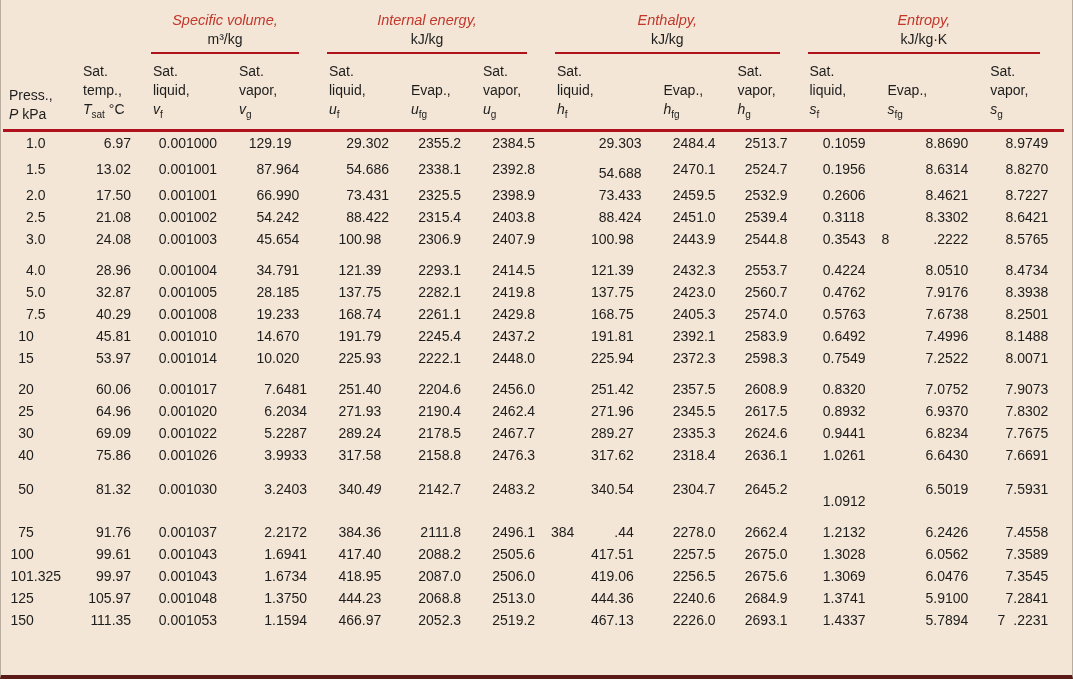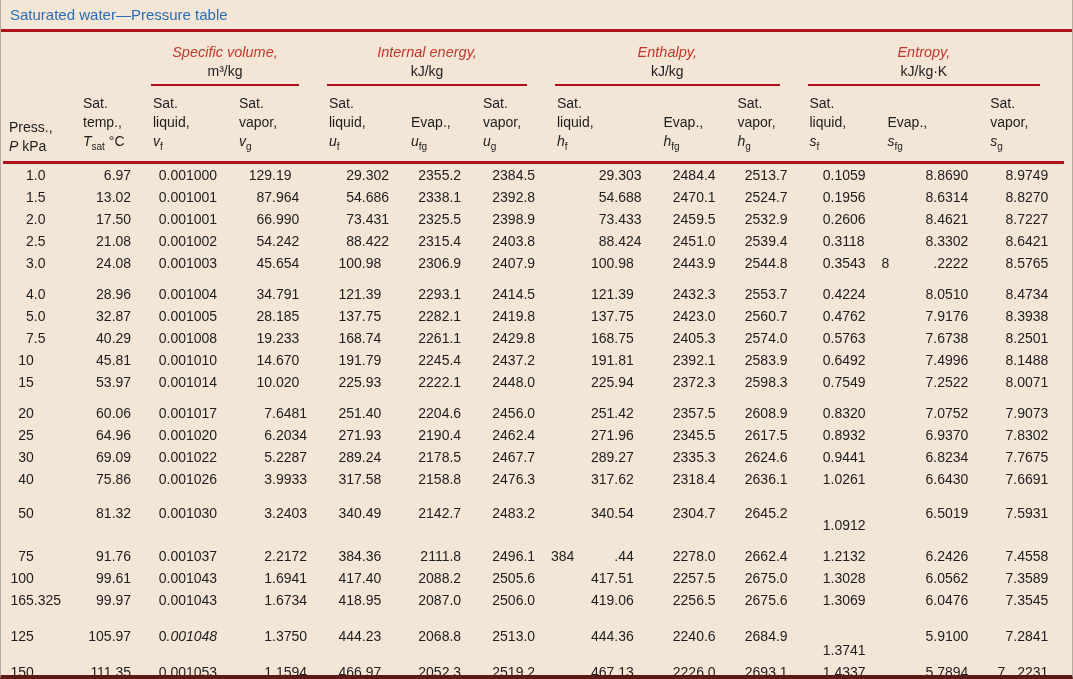--- a/index.html
+++ b/index.html
@@ -51,23 +51,20 @@
   th.col sub{font-size:10px;}
   
   td.num{text-align:right;padding:0 12px 0 0;line-height:22px;}
   td.num .frac{display:inline-block;text-align:left;}
   tr.spacer td{height:9px;line-height:9px;padding:0;}
 </style>
 </head>
 <body>
 
 <div class="page">
-  <div class="subtitle-bar">
-    <span>Saturated water—Pressure table</span>
-  </div>
   <table class="data-table">
     <colgroup>
         <col style="width: 74px;">
         <col style="width: 70px;">
         <col style="width: 86px;">
         <col style="width: 90px;">
         <col style="width: 82px;">
         <col style="width: 72px;">
         <col style="width: 74px;">
         <col style="width: 84px;">
@@ -195,21 +192,21 @@
           <td class="num"><span class="int">8</span><span class="frac" style="width: 5ch;">.9749</span></td>
         </tr>
         <tr>
           <td class="num"><span class="int">1</span><span class="frac" style="width: 4ch;">.5</span></td>
           <td class="num"><span class="int">13</span><span class="frac" style="width: 3ch;">.02</span></td>
           <td class="num"><span class="int">0</span><span class="frac" style="width: 7ch;">.001001</span></td>
           <td class="num"><span class="int">87</span><span class="frac" style="width: 5ch;">.964</span></td>
           <td class="num"><span class="int">54</span><span class="frac" style="width: 4ch;">.686</span></td>
           <td class="num"><span class="int">2338</span><span class="frac" style="width: 2ch;">.1</span></td>
           <td class="num"><span class="int">2392</span><span class="frac" style="width: 2ch;">.8</span></td>
-          <td class="num"><span class="int">54</span><span class="frac" style="width: 4ch;">.688</span></td>
+          <td class="num"><span class="int">54</span><span class="frac" style="width: 4ch; margin-top: 8px;">.688</span></td>
           <td class="num"><span class="int">2470</span><span class="frac" style="width: 2ch;">.1</span></td>
           <td class="num"><span class="int">2524</span><span class="frac" style="width: 2ch;">.7</span></td>
           <td class="num"><span class="int">0</span><span class="frac" style="width: 5ch;">.1956</span></td>
           <td class="num"><span class="int">8</span><span class="frac" style="width: 5ch;">.6314</span></td>
           <td class="num"><span class="int">8</span><span class="frac" style="width: 5ch;">.8270</span></td>
         </tr>
         <tr>
           <td class="num"><span class="int">2</span><span class="frac" style="width: 4ch;">.0</span></td>
           <td class="num"><span class="int">17</span><span class="frac" style="width: 3ch;">.50</span></td>
           <td class="num"><span class="int">0</span><span class="frac" style="width: 7ch;">.001001</span></td>
@@ -393,21 +390,21 @@
           <td class="num"><span class="int">2636</span><span class="frac" style="width: 2ch;">.1</span></td>
           <td class="num"><span class="int">1</span><span class="frac" style="width: 5ch;">.0261</span></td>
           <td class="num"><span class="int">6</span><span class="frac" style="width: 5ch;">.6430</span></td>
           <td class="num"><span class="int">7</span><span class="frac" style="width: 5ch;">.6691</span></td>
         </tr>
         <tr>
           <td class="num"><span class="int">50</span><span class="frac" style="width: 4ch;"></span></td>
           <td class="num"><span class="int">81</span><span class="frac" style="width: 3ch;">.32</span></td>
           <td class="num"><span class="int">0</span><span class="frac" style="width: 7ch;">.001030</span></td>
           <td class="num"><span class="int">3</span><span class="frac" style="width: 5ch;">.2403</span></td>
-          <td class="num"><span class="int">340</span><span class="frac" style="width: 4ch;">.49</span></td>
+          <td class="num"><span class="int">340</span><span class="frac" style="width: 4ch; font-style: italic;">.49</span></td>
           <td class="num"><span class="int">2142</span><span class="frac" style="width: 2ch;">.7</span></td>
           <td class="num"><span class="int">2483</span><span class="frac" style="width: 2ch;">.2</span></td>
           <td class="num"><span class="int">340</span><span class="frac" style="width: 4ch;">.54</span></td>
           <td class="num"><span class="int">2304</span><span class="frac" style="width: 2ch;">.7</span></td>
           <td class="num"><span class="int">2645</span><span class="frac" style="width: 2ch;">.2</span></td>
           <td class="num"><span class="int">1</span><span class="frac" style="width: 5ch; margin-top: 24px;">.0912</span></td>
           <td class="num"><span class="int">6</span><span class="frac" style="width: 5ch;">.5019</span></td>
           <td class="num"><span class="int">7</span><span class="frac" style="width: 5ch;">.5931</span></td>
         </tr>
         <tr class="spacer">
@@ -437,46 +434,46 @@
           <td class="num"><span class="int">2088</span><span class="frac" style="width: 2ch;">.2</span></td>
           <td class="num"><span class="int">2505</span><span class="frac" style="width: 2ch;">.6</span></td>
           <td class="num"><span class="int">417</span><span class="frac" style="width: 4ch;">.51</span></td>
           <td class="num"><span class="int">2257</span><span class="frac" style="width: 2ch;">.5</span></td>
           <td class="num"><span class="int">2675</span><span class="frac" style="width: 2ch;">.0</span></td>
           <td class="num"><span class="int">1</span><span class="frac" style="width: 5ch;">.3028</span></td>
           <td class="num"><span class="int">6</span><span class="frac" style="width: 5ch;">.0562</span></td>
           <td class="num"><span class="int">7</span><span class="frac" style="width: 5ch;">.3589</span></td>
         </tr>
         <tr>
-          <td class="num"><span class="int">165</span><span class="frac" style="width: 4ch;">.325</span></td>
+          <td class="num"><span class="int">101</span><span class="frac" style="width: 4ch;">.325</span></td>
           <td class="num"><span class="int">99</span><span class="frac" style="width: 3ch;">.97</span></td>
           <td class="num"><span class="int">0</span><span class="frac" style="width: 7ch;">.001043</span></td>
           <td class="num"><span class="int">1</span><span class="frac" style="width: 5ch;">.6734</span></td>
           <td class="num"><span class="int">418</span><span class="frac" style="width: 4ch;">.95</span></td>
           <td class="num"><span class="int">2087</span><span class="frac" style="width: 2ch;">.0</span></td>
           <td class="num"><span class="int">2506</span><span class="frac" style="width: 2ch;">.0</span></td>
           <td class="num"><span class="int">419</span><span class="frac" style="width: 4ch;">.06</span></td>
           <td class="num"><span class="int">2256</span><span class="frac" style="width: 2ch;">.5</span></td>
           <td class="num"><span class="int">2675</span><span class="frac" style="width: 2ch;">.6</span></td>
           <td class="num"><span class="int">1</span><span class="frac" style="width: 5ch;">.3069</span></td>
           <td class="num"><span class="int">6</span><span class="frac" style="width: 5ch;">.0476</span></td>
           <td class="num"><span class="int">7</span><span class="frac" style="width: 5ch;">.3545</span></td>
         </tr>
         <tr>
           <td class="num"><span class="int">125</span><span class="frac" style="width: 4ch;"></span></td>
           <td class="num"><span class="int">105</span><span class="frac" style="width: 3ch;">.97</span></td>
-          <td class="num"><span class="int">0</span><span class="frac" style="width: 7ch; font-style: italic;">.001048</span></td>
+          <td class="num"><span class="int">0</span><span class="frac" style="width: 7ch;">.001048</span></td>
           <td class="num"><span class="int">1</span><span class="frac" style="width: 5ch;">.3750</span></td>
           <td class="num"><span class="int">444</span><span class="frac" style="width: 4ch;">.23</span></td>
           <td class="num"><span class="int">2068</span><span class="frac" style="width: 2ch;">.8</span></td>
           <td class="num"><span class="int">2513</span><span class="frac" style="width: 2ch;">.0</span></td>
           <td class="num"><span class="int">444</span><span class="frac" style="width: 4ch;">.36</span></td>
           <td class="num"><span class="int">2240</span><span class="frac" style="width: 2ch;">.6</span></td>
           <td class="num"><span class="int">2684</span><span class="frac" style="width: 2ch;">.9</span></td>
-          <td class="num"><span class="int">1</span><span class="frac" style="width: 5ch; margin-top: 28px;">.3741</span></td>
+          <td class="num"><span class="int">1</span><span class="frac" style="width: 5ch;">.3741</span></td>
           <td class="num"><span class="int">5</span><span class="frac" style="width: 5ch;">.9100</span></td>
           <td class="num"><span class="int">7</span><span class="frac" style="width: 5ch;">.2841</span></td>
         </tr>
         <tr>
           <td class="num"><span class="int">150</span><span class="frac" style="width: 4ch;"></span></td>
           <td class="num"><span class="int">111</span><span class="frac" style="width: 3ch;">.35</span></td>
           <td class="num"><span class="int">0</span><span class="frac" style="width: 7ch;">.001053</span></td>
           <td class="num"><span class="int">1</span><span class="frac" style="width: 5ch;">.1594</span></td>
           <td class="num"><span class="int">466</span><span class="frac" style="width: 4ch;">.97</span></td>
           <td class="num"><span class="int">2052</span><span class="frac" style="width: 2ch;">.3</span></td>

